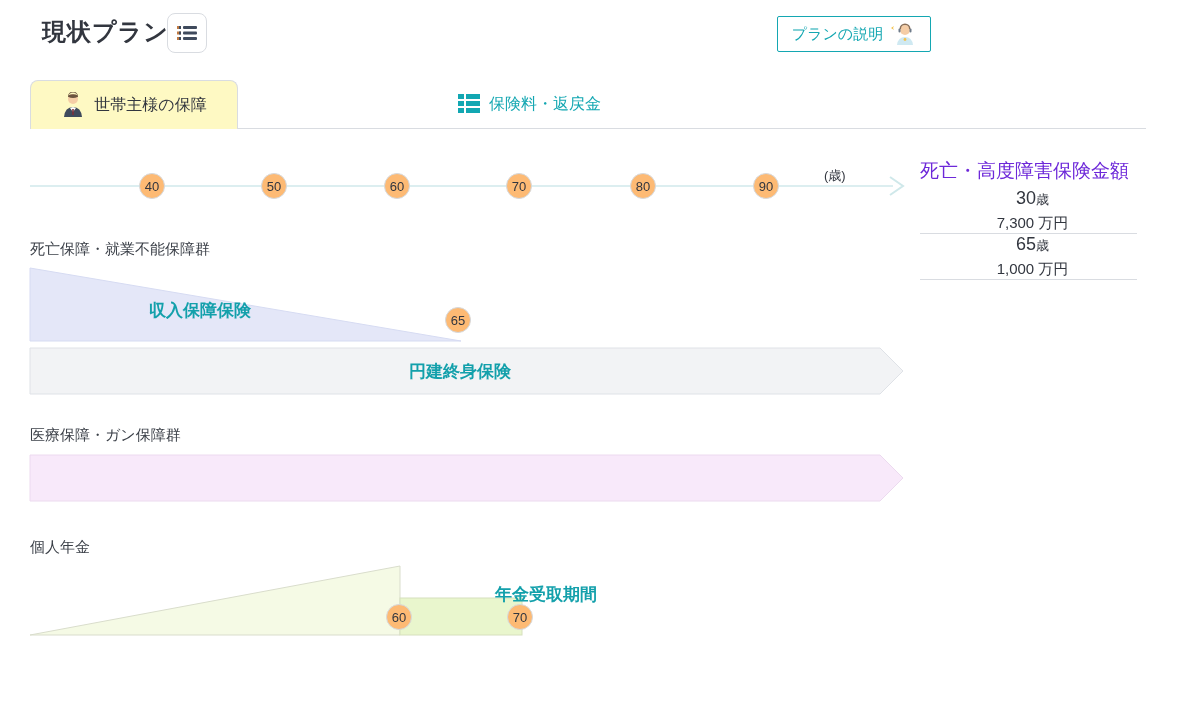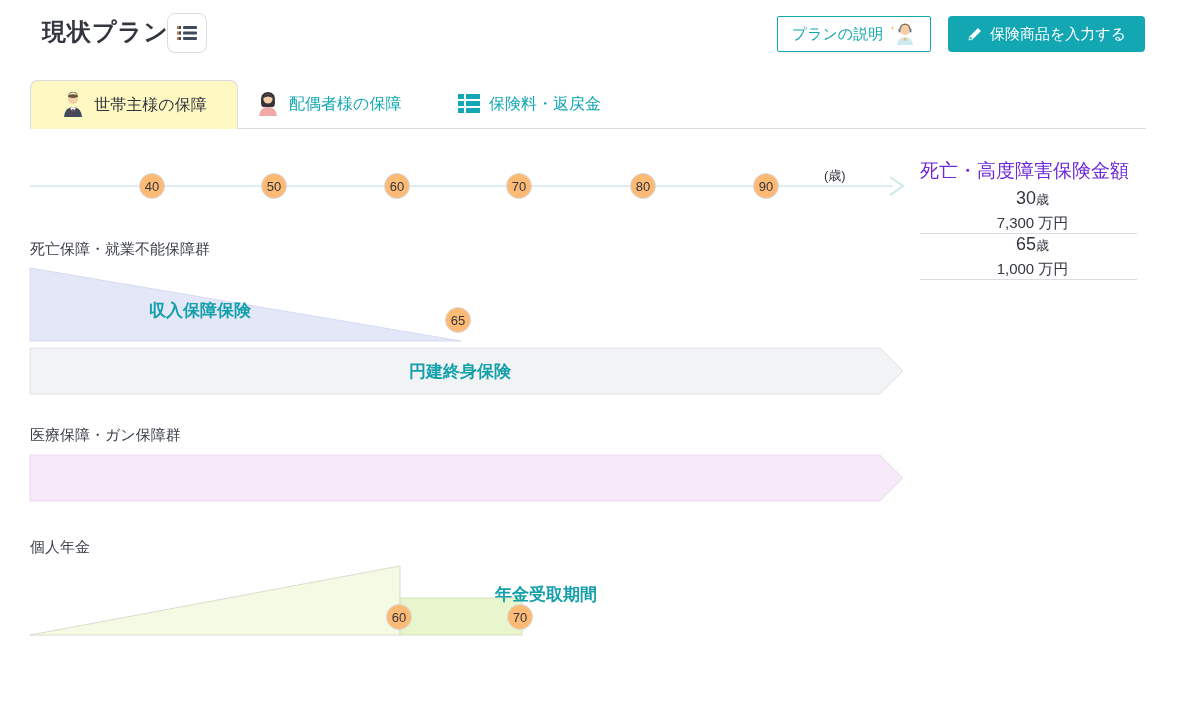--- a/index.html
+++ b/index.html
@@ -79,51 +79,35 @@
       <path d="M1 6 l3 -2 l-1 2 l1 2 z" fill="#f2c14e"></path>
       <circle cx="15" cy="8" r="5" fill="#f5cda6"></circle>
       <path d="M9.5 7 a5.5 5.5 0 0 1 11 0 l-1.5 0 a4 4 0 0 0 -8 0 z" fill="#8a6f57"></path>
       <rect x="8.5" y="6.5" width="2" height="4" rx="1" fill="#6e7b8a"></rect>
       <rect x="19.5" y="6.5" width="2" height="4" rx="1" fill="#6e7b8a"></rect>
       <path d="M7 23 q1 -8 8 -8 q7 0 8 8 z" fill="#cfe9f2"></path>
       <circle cx="15" cy="17.5" r="1.4" fill="#f2c14e"></circle>
     </svg>
   </button>
 
-  <button class="input-btn">
-    <svg class="icon-svg" width="16" height="16" viewBox="0 0 16 16">
-      <path d="M2 14 l1 -4 l8 -8 l3 3 l-8 8 z" fill="#ffffff"></path>
-      <path d="M2 14 l1 -4 l3 3 z" fill="#12a7b2" stroke="#ffffff" stroke-width="0.8"></path>
-    </svg>
-    <span>保険商品を入力する</span>
-  </button>
 
   <div class="tabs-divider"></div>
 
   <div class="tab-active">
     <svg class="icon-svg" width="24" height="26" viewBox="0 0 24 26">
       <circle cx="12" cy="7" r="5" fill="#f5cda6"></circle>
       <path d="M7 5.5 a5 5 0 0 1 10 0 l0 -1 a5 5 0 0 0 -10 0 z" fill="#6b543f"></path>
       <path d="M7 4.8 q5 2.4 10 0 l0 -1.2 q-5 -2.8 -10 0 z" fill="#6b543f"></path>
       <path d="M3 25 q1 -10 9 -10 q8 0 9 10 z" fill="#3f4a5c"></path>
       <path d="M12 15 l-3 1 l3 4 l3 -4 z" fill="#ffffff"></path>
       <rect x="11.2" y="17" width="1.6" height="6" fill="#7c2f3a"></rect>
     </svg>
     <span>世帯主様の保障</span>
   </div>
 
-  <div class="tab-plain tab-spouse">
-    <svg class="icon-svg" width="24" height="26" viewBox="0 0 24 26">
-      <path d="M5 12 q-1 -11 7 -11 q8 0 7 11 q0 3 -2 4 l-10 0 q-2 -1 -2 -4 z" fill="#37313a"></path>
-      <circle cx="12" cy="8" r="4.6" fill="#f5cda6"></circle>
-      <path d="M7.4 7 a4.8 4.8 0 0 1 9.2 0 q-4.6 -3 -9.2 0 z" fill="#37313a"></path>
-      <path d="M3 25 q1 -9 9 -9 q8 0 9 9 z" fill="#f0a8a8"></path>
-    </svg>
-    <span>配偶者様の保障</span>
-  </div>
 
   <div class="tab-plain tab-premium">
     <svg class="icon-svg" width="22" height="20" viewBox="0 0 22 20">
       <rect x="0" y="0" width="6" height="5" fill="#12a7b2"></rect>
         <rect x="8" y="0" width="14" height="5" fill="#12a7b2"></rect>
       <rect x="0" y="7" width="6" height="5" fill="#12a7b2"></rect>
         <rect x="8" y="7" width="14" height="5" fill="#12a7b2"></rect>
       <rect x="0" y="14" width="6" height="5" fill="#12a7b2"></rect>
         <rect x="8" y="14" width="14" height="5" fill="#12a7b2"></rect>
     </svg>

